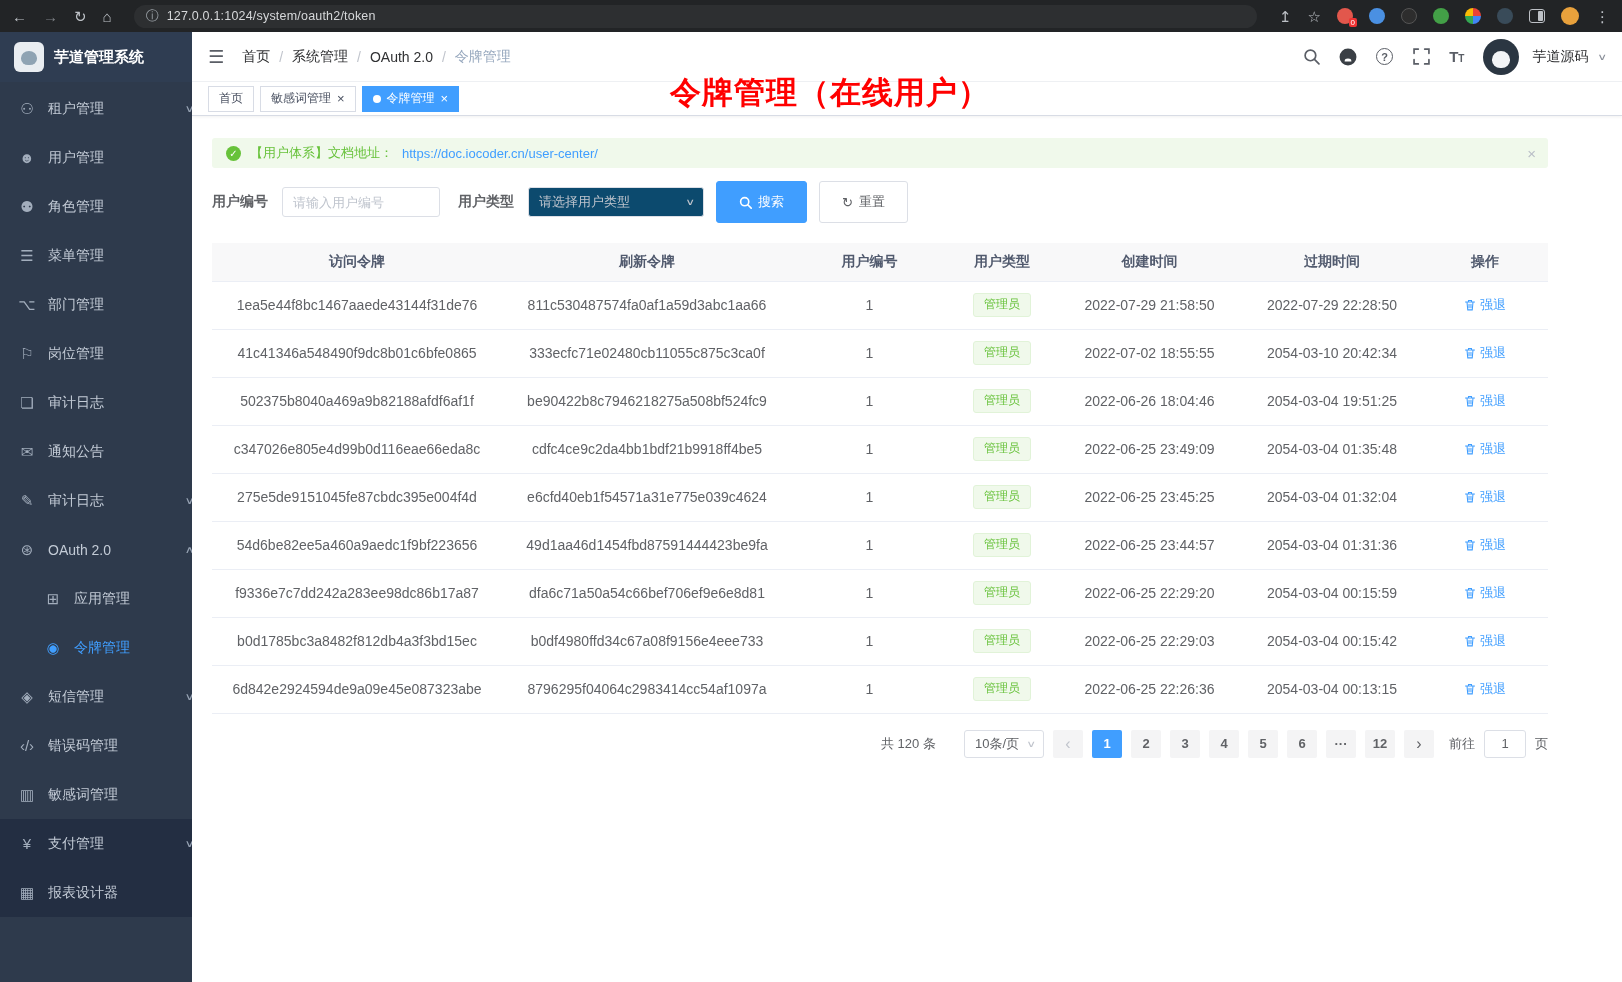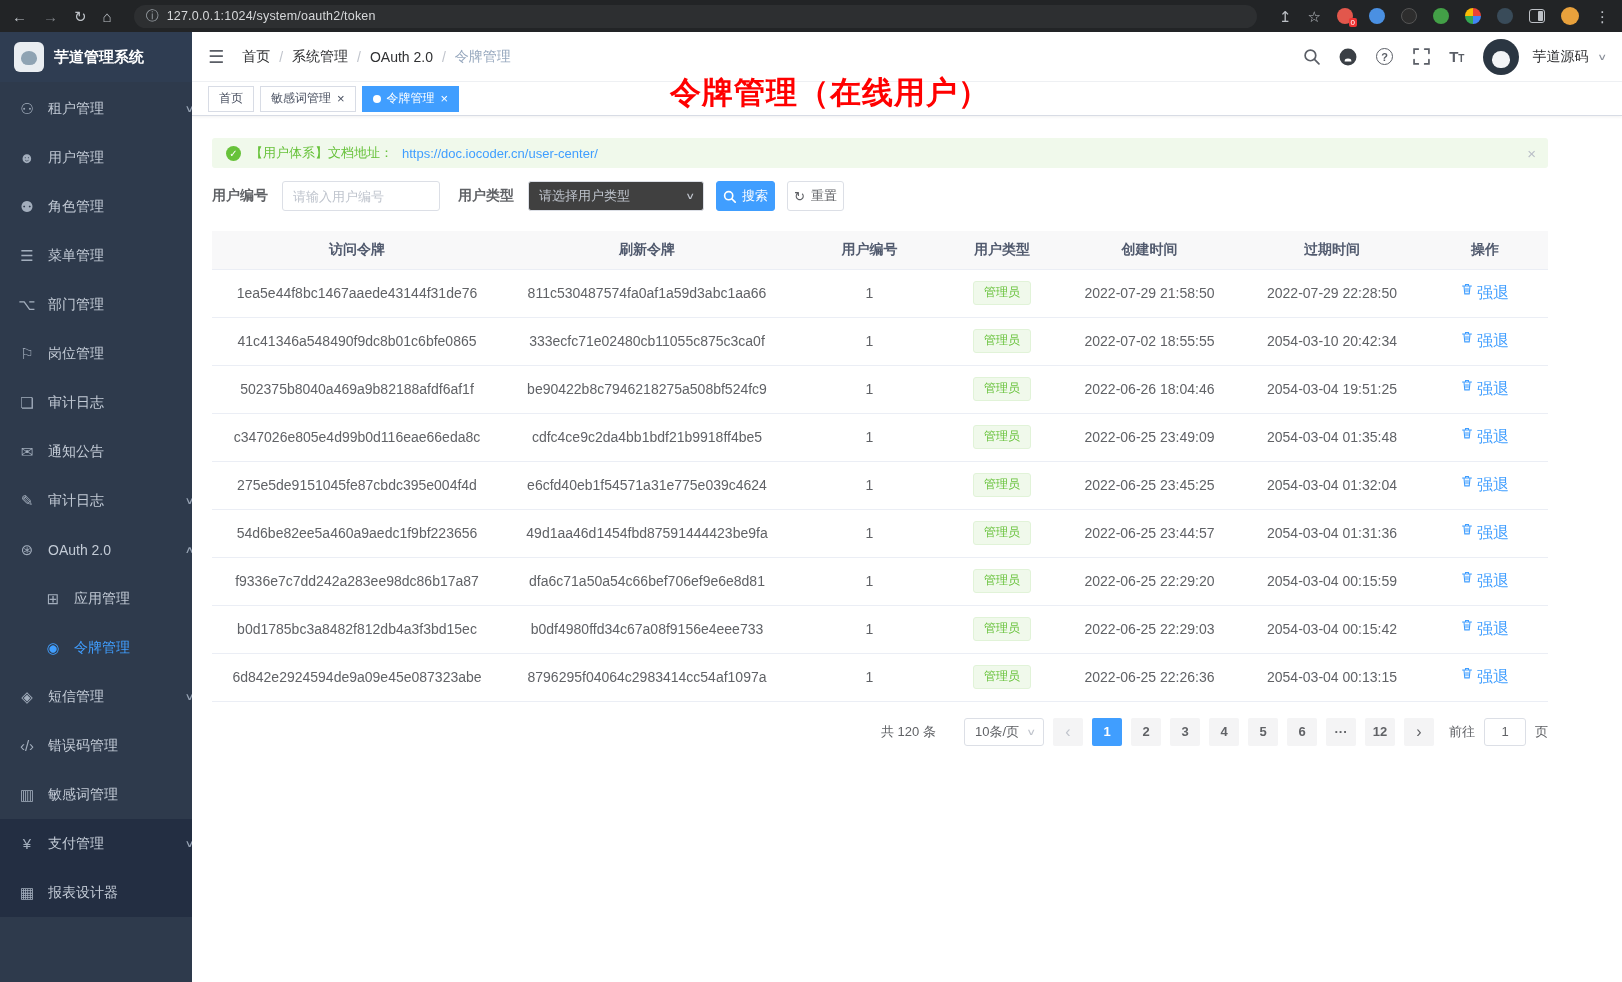--- a/index.html
+++ b/index.html
@@ -81,38 +81,38 @@
   .alert-link { font-size:13px; color:var(--accent,#409eff); cursor:pointer; }
   .alert-close { position:absolute; right:12px; color:#b9bec7; font-size:15px; cursor:pointer; }
 
   .filter-row { margin-top:13px; display:flex; align-items:center; }
   .f-label { font-size:14px; font-weight:700; color:#606266; margin-right:14px; white-space:nowrap; }
   .f-label2 { margin-left:18px; }
   .f-input { width:158px; height:30px; border:1px solid #dcdfe6; border-radius:3px; padding:0 10px;
     font-size:13px; color:#606266; font-family:inherit; outline:none; }
   .f-input::placeholder, .pg-goto-input::placeholder { color:#bfc4cd; }
   .f-select { width:176px; height:30px; border:1px solid #dcdfe6; border-radius:3px; display:flex;
-    align-items:center; padding:0 10px; position:relative; cursor:pointer; background:#404040; }
+    align-items:center; padding:0 10px; position:relative; cursor:pointer; background:#0c4a6e; }
   .f-select-placeholder { font-size:13px; color:#bfc4cd; }
   .f-select-caret { position:absolute; right:9px; font-size:9px; color:#c0c4cc; transform:scaleX(1.5); }
-  .btn { height:30px; padding:0 6px; border-radius:3px; font-size:13px; display:inline-flex; align-items:center;
+  .btn { height:42px; padding:0 22px; border-radius:3px; font-size:13px; display:inline-flex; align-items:center;
     gap:6px; cursor:pointer; font-family:inherit; border:1px solid transparent; }
   .btn-primary { background:var(--accent,#409eff); color:#fff; margin-left:12px; border-color:var(--accent,#409eff); }
   .btn-default { background:#fff; color:#606266; border-color:#dcdfe6; margin-left:12px; }
   .reset-glyph { font-size:13px; }
 
   .token-table { width:1336px; margin-top:20px; border-collapse:collapse; table-layout:fixed; }
   .token-table th { height:38px; background:#f8f8f9; color:#515a6e; font-size:14px; font-weight:700;
     text-align:center; border-bottom:1px solid #ebeef5; }
   .token-table td { height:48px; text-align:center; font-size:14px; color:#606266; border-bottom:1px solid #ebeef5;
     white-space:nowrap; overflow:hidden; }
   .tag-success { display:inline-block; padding:3px 10px; font-size:12px; line-height:1.3;
     color:var(--success,#67c23a); background:#f0f9eb; border:1px solid #e1f3d8; border-radius:3px; }
-  .action-link { display:inline-flex; gap:4px; color:var(--accent,#409eff);
-    font-size:16px; cursor:pointer; }
+  .action-link { display:inline-flex; align-items:center; gap:4px; color:var(--accent,#409eff);
+    font-size:13px; cursor:pointer; }
 
   .pagination { width:1336px; margin-top:16px; display:flex; align-items:center; justify-content:flex-end;
     gap:9px; font-size:13px; color:#606266; }
   .pg-total { margin-right:19px; }
   .pg-size { height:28px; border:1px solid #dcdfe6; border-radius:3px; display:flex; align-items:center;
     padding:0 24px 0 10px; position:relative; cursor:pointer; background:#fff; }
   .pg-size-caret { position:absolute; right:8px; font-size:9px; color:#c0c4cc; transform:scaleX(1.5); }
   .pg-btn { min-width:30px; height:28px; border:none; border-radius:2px; background:#f4f4f5; color:#606266;
     font-size:13px; font-weight:600; cursor:pointer; font-family:inherit; display:inline-flex;
     align-items:center; justify-content:center; }

